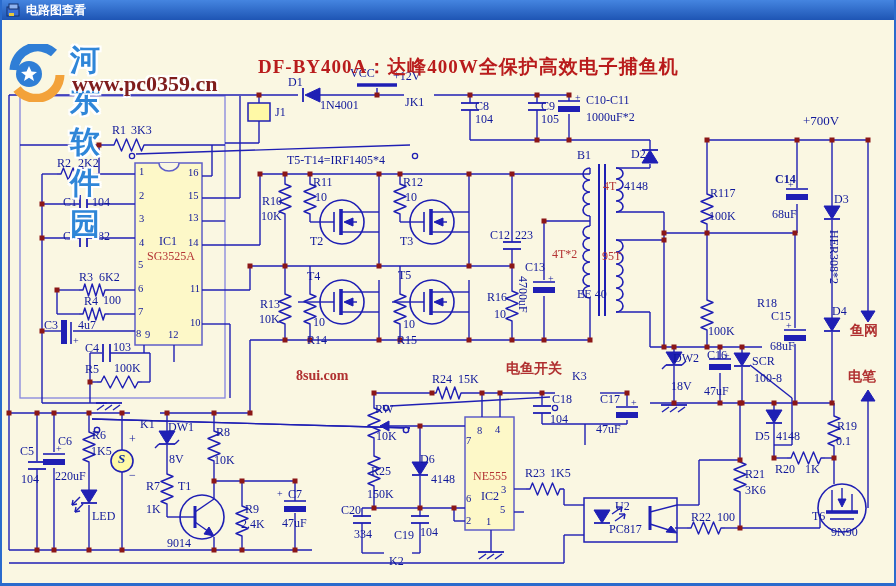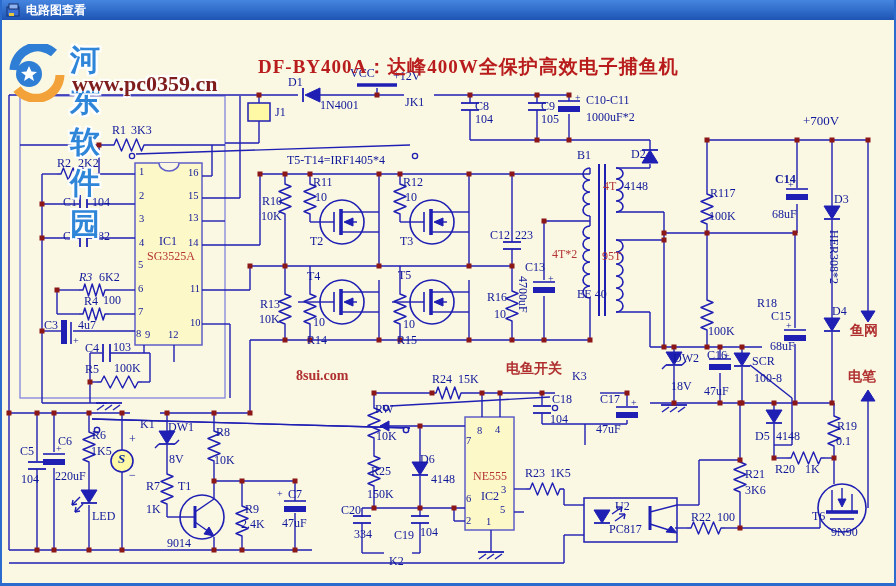--- a/index.html
+++ b/index.html
@@ -531,21 +531,21 @@
       </svg>
     <div id="lbl">
         <span class="lb" style="left: 110px; top: 104px;">R1</span>
         <span class="lb" style="left: 129px; top: 104px;">3K3</span>
         <span class="lb" style="left: 55px; top: 137px;">R2</span>
         <span class="lb" style="left: 76px; top: 137px;">2K2</span>
         <span class="lb" style="left: 61px; top: 176px;">C1</span>
         <span class="lb" style="left: 90px; top: 176px;">104</span>
         <span class="lb" style="left: 61px; top: 210px;">C2</span>
         <span class="lb" style="left: 90px; top: 210px;">682</span>
-        <span class="lb" style="left: 77px; top: 251px; font-style: italic;">R3</span>
+        <span class="lb" style="left: 77px; top: 251px;">R3</span>
         <span class="lb" style="left: 97px; top: 251px;">6K2</span>
         <span class="lb" style="left: 82px; top: 275px;">R4</span>
         <span class="lb" style="left: 101px; top: 274px;">100</span>
         <span class="lb" style="left: 42px; top: 299px;">C3</span>
         <span class="lb" style="left: 76px; top: 299px;">4u7</span>
         <span class="lb" style="left: 71px; top: 316px; font-size: 10px;">+</span>
         <span class="lb" style="left: 83px; top: 322px;">C4</span>
         <span class="lb" style="left: 111px; top: 321px;">103</span>
         <span class="lb" style="left: 83px; top: 343px;">R5</span>
         <span class="lb" style="left: 112px; top: 342px;">100K</span>

